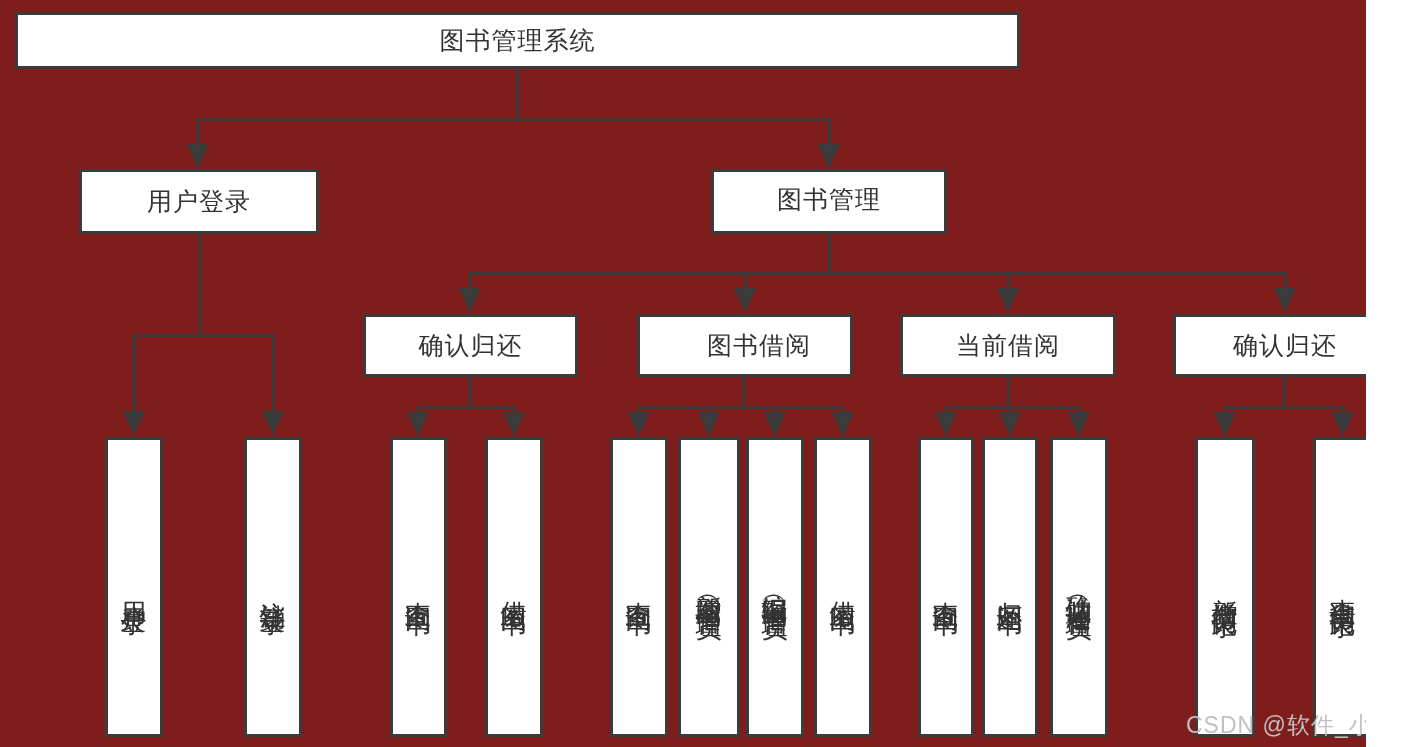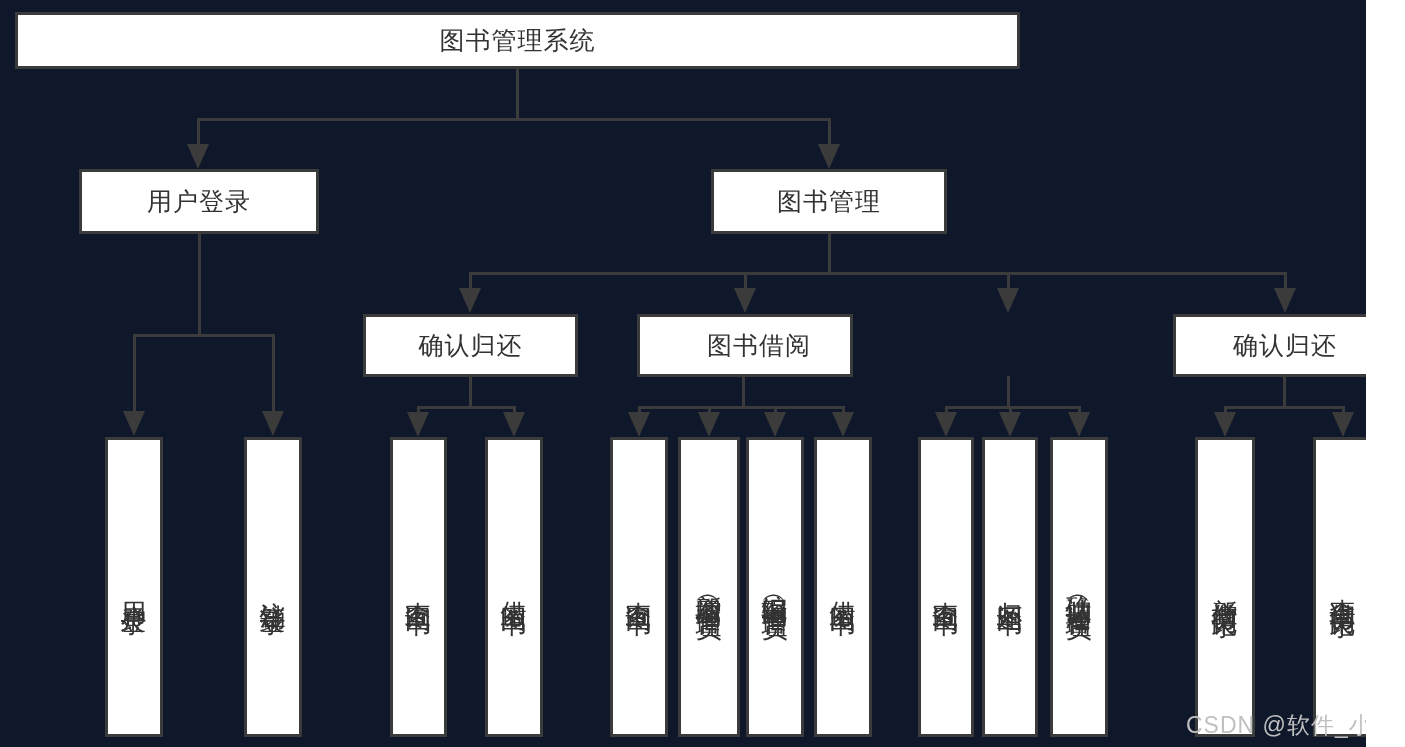--- a/index.html
+++ b/index.html
@@ -1,17 +1,17 @@
 <!DOCTYPE html>
 <html><head>
 <meta charset="utf-8">
 <style>
   html,body { margin:0; padding:0; background:#ffffff; }
   .canvas {
-    position:relative; width:1366px; height:747px; background:#0f172a;
+    position:relative; width:1366px; height:747px; background:#7f1d1d;
     font-family:"Liberation Sans","DejaVu Sans",sans-serif; overflow:hidden;
   }
   .box {
     position:absolute; background:#ffffff; border:3px solid #3b3b3b;
     box-sizing:border-box; display:flex; align-items:center; justify-content:center;
     z-index:2;
   }
   .hlabel {
     font-size:25px; color:#333333; letter-spacing:1px; line-height:1; white-space:nowrap;
   }
@@ -95,29 +95,32 @@
   <div class="vline" style="left:1342px; top:406px; height:10px;"></div>
   <div class="arrow" style="left:1332px; top:412px;"></div>
 
   <div class="box" style="left:15px; top:12px; width:1005px; height:57px;">
     <span class="hlabel">图书管理系统</span>
   </div>
 
   <div class="box" style="left:79px; top:169px; width:240px; height:65px;">
     <span class="hlabel">用户登录</span>
   </div>
-  <div class="box" style="left:711px; top:169px; width:236px; height:65px;">
+  <div class="box" style="left:711px; top:169px; width:236px; height:65px;font-family:Liberation Mono, monospace;">
     <span class="hlabel">图书管理</span>
   </div>
 
   <div class="box" style="left:363px; top:314px; width:215px; height:63px;">
     <span class="hlabel">确认归还</span>
   </div>
   <div class="box" style="left:637px; top:314px; width:216px; height:63px;padding-left:28px;">
     <span class="hlabel">图书借阅</span>
+  </div>
+  <div class="box" style="left:900px; top:314px; width:216px; height:63px;">
+    <span class="hlabel">当前借阅</span>
   </div>
   <div class="box" style="left:1173px; top:314px; width:224px; height:63px;">
     <span class="hlabel">确认归还</span>
   </div>
 
   <div class="box" style="left:105px; top:437px; width:58px; height:300px;">
     <span class="vlabel">用户登录</span>
   </div>
   <div class="box" style="left:244px; top:437px; width:58px; height:300px;">
     <span class="vlabel">注销登录</span>

